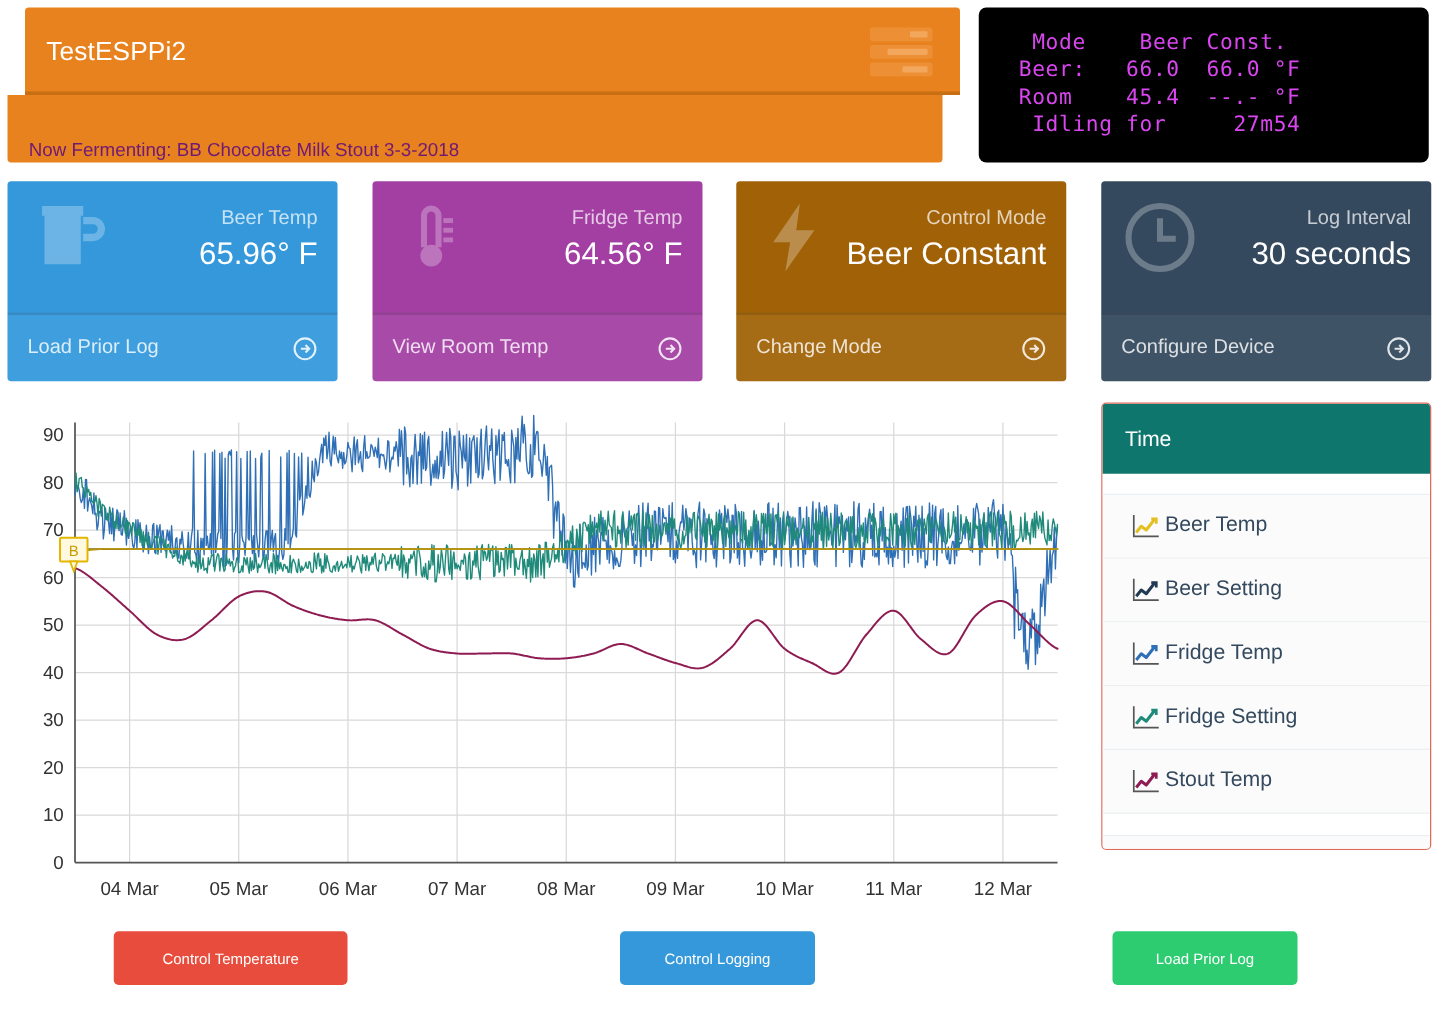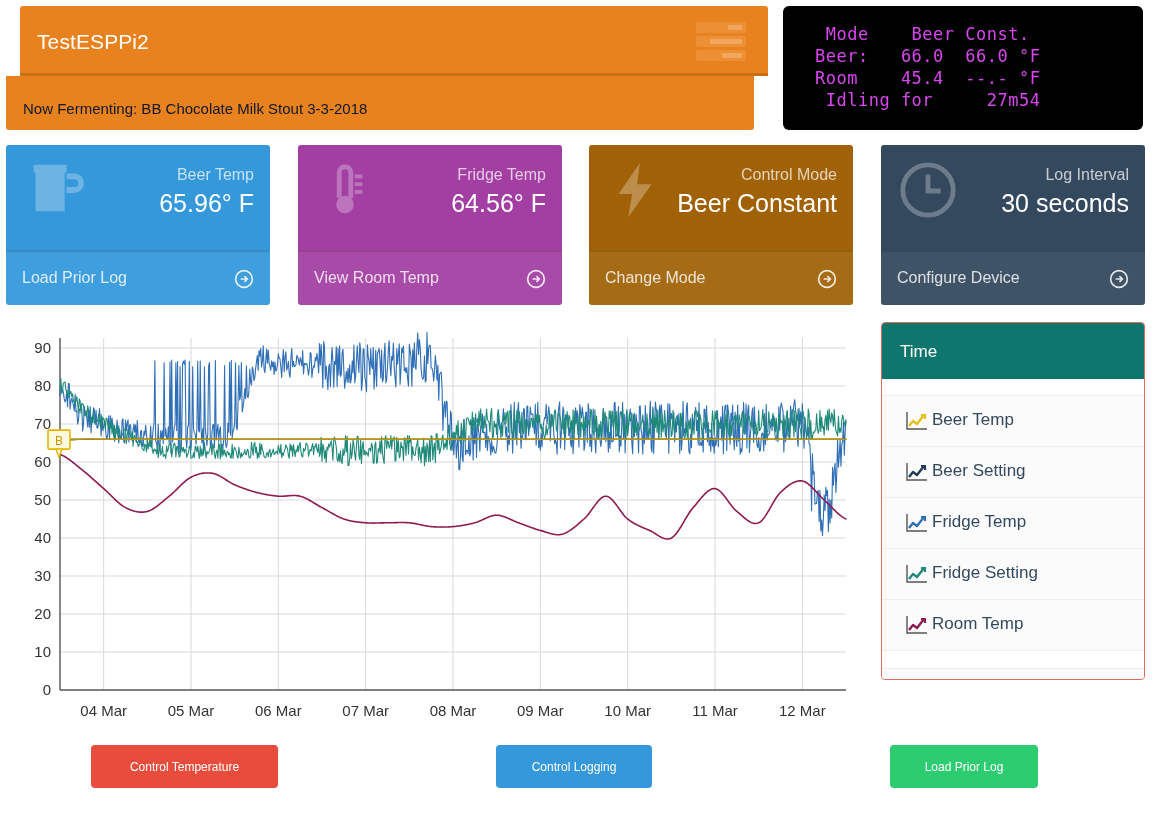--- a/index.html
+++ b/index.html
@@ -37,22 +37,22 @@
   .stack-icon .b2{top:14px;}
   .stack-icon .b2 i{right:4px;width:32px;}
   .stack-icon .b3{top:28px;}
   .stack-icon .b3 i{right:4px;width:20px;}
 
   .fermbar{
     position:absolute;left:0;top:70px;width:748px;height:54px;
     background:#e8821e;border-radius:0 0 3px 3px;
   }
   .ferm-text{
-    position:absolute;left:17px;top:24px;
-    font-size:15px;color:#0f172a;
+    position:absolute;left:17px;top:36px;
+    font-size:15px;color:#701a75;
   }
 
   
   .lcd{
     position:absolute;left:783px;top:6px;width:360px;height:124px;
     background:#000000;border-radius:6px;overflow:hidden;
   }
   .lcd-inner{
     position:absolute;left:32px;top:17px;
     font-family:"DejaVu Sans Mono", monospace;
@@ -336,21 +336,21 @@
       </svg>
       <div class="li-text">Fridge Setting</div>
     </div>
 
     <div class="legend-item">
       <svg class="li-icon" viewBox="0 0 22 20">
         <path d="M1 1v17h20" fill="none" stroke="#555" stroke-width="1.4"></path>
         <path d="M3 15l4-5 4 3 7-9" fill="none" stroke="#8e1b52" stroke-width="2.4" stroke-linejoin="round"></path>
         <path d="M15 4h4v4" fill="none" stroke="#8e1b52" stroke-width="2.2"></path>
       </svg>
-      <div class="li-text">Room Temp</div>
+      <div class="li-text">Stout Temp</div>
     </div>
 
     <div class="legend-foot"></div>
     <div class="legend-foot2"></div>
   </div>
 
   <button class="btn b-red">Control Temperature</button>
   <button class="btn b-blue">Control Logging</button>
   <button class="btn b-green">Load Prior Log</button>
 

